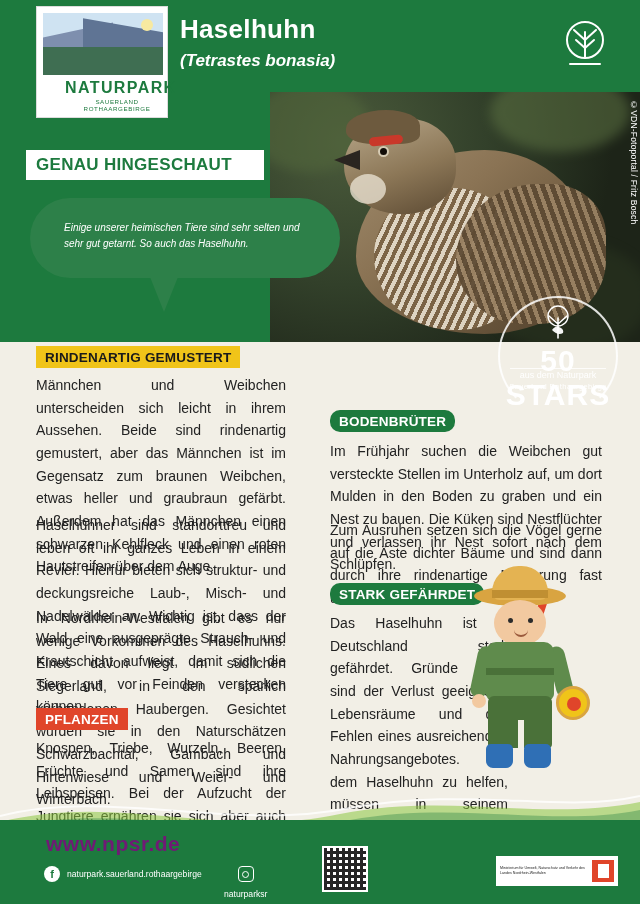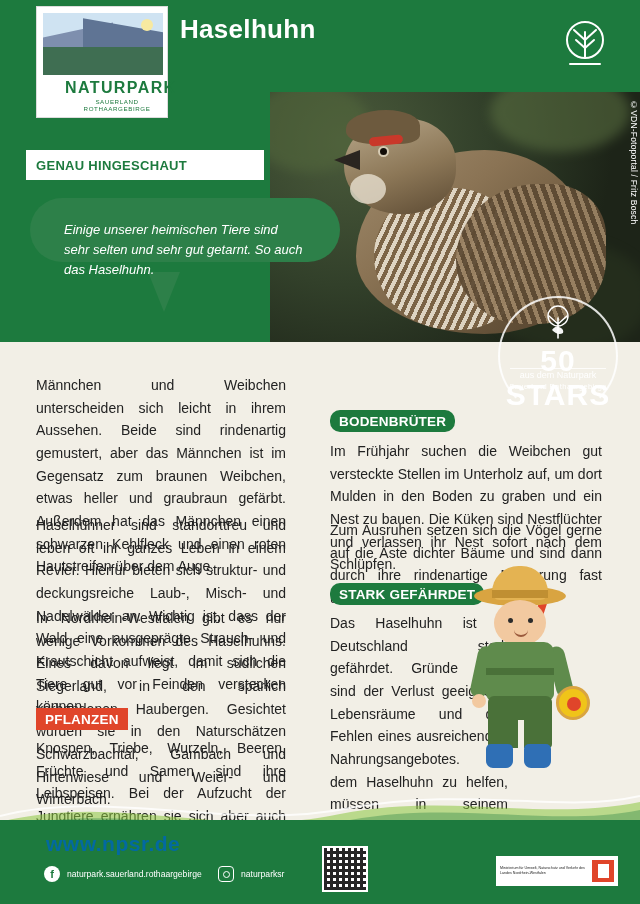--- a/index.html
+++ b/index.html
@@ -143,26 +143,26 @@
   .left-panel {
     position: absolute; left: 0; top: 92px; width: 270px; height: 250px;
     background: #1d7a3e;
   }
   .ghs-banner {
     position: absolute; left: 26px; top: 150px; width: 238px; height: 30px;
     background: #ffffff;
     display: flex; align-items: center; padding-left: 10px;
   }
   .ghs-banner span {
-    color: #1d7a3e; font-size: 13px; font-weight: bold; letter-spacing: .3px;
+    color: #1d7a3e; font-size: 17px; font-weight: bold; letter-spacing: .3px;
   }
   .speech {
-    position: absolute; left: 30px; top: 198px; width: 310px; height: 64px;
+    position: absolute; left: 30px; top: 198px; width: 310px; height: 80px;
     background: #2d8049; border-radius: 40px;
-    color: #ffffff; font-size: 13px; font-style: italic; line-height: 1.55;
+    color: #ffffff; font-size: 10px; font-style: italic; line-height: 1.55;
     padding: 22px 34px;
   }
   .speech-tail {
     position: absolute; left: 148px; top: 272px; width: 0; height: 0;
     border-left: 16px solid transparent;
     border-right: 16px solid transparent;
     border-top: 40px solid #2d8049;
   }
 
   
@@ -291,28 +291,28 @@
   .wave-band {
     position: absolute; left: 0; top: 782px; width: 640px; height: 54px;
     overflow: hidden;
   }
   .footer {
     position: absolute; left: 0; top: 820px; width: 640px; height: 84px;
     background: #1d7a3e;
   }
   .site {
     position: absolute; left: 46px; top: 832px;
-    color: #0369a1; font-size: 21px; font-weight: bold; letter-spacing: .5px;
+    color: #701a75; font-size: 21px; font-weight: bold; letter-spacing: .5px;
   }
   .social {
     position: absolute; top: 866px; display: flex; align-items: center; gap: 7px;
     color: #ffffff; font-size: 8.6px;
   }
   .social.fb { left: 44px; }
-  .social.ig { left: 218px; }
+  .social.ig { left: 224px; flex-direction: column; }
   .circ-icon {
     width: 16px; height: 16px; border-radius: 50%;
     background: #ffffff; color: #1d7a3e;
     font-size: 11px; font-weight: bold;
     display: flex; align-items: center; justify-content: center;
   }
   .sq-icon {
     width: 16px; height: 16px; border-radius: 4px;
     border: 1.6px solid #ffffff;
     display: flex; align-items: center; justify-content: center;
@@ -349,20 +349,21 @@
 </style>
 </head>
 <body>
 
 <div class="page">
 
   <div class="header"></div>
 
   <div class="header-title">
     <div class="main">Haselhuhn</div>
+    <div class="sub">(Tetrastes bonasia)</div>
   </div>
 
   <div class="tree-icon">
     <svg viewBox="0 0 58 56" width="58" height="56" aria-hidden="true">
       <circle cx="29" cy="22" r="18" fill="none" stroke="#ffffff" stroke-width="2"></circle>
       <path d="M29 40 V14 M29 22 L18 12 M29 22 L40 12 M29 30 L20 22 M29 30 L38 22" fill="none" stroke="#ffffff" stroke-width="2" stroke-linecap="round"></path>
       <path d="M14 46 h30" stroke="#ffffff" stroke-width="2" stroke-linecap="round"></path>
     </svg>
   </div>
 
@@ -412,20 +413,21 @@
         <circle cx="22" cy="12" r="10" fill="none" stroke="#ffffff" stroke-width="1.4"></circle>
         <path d="M16 26 q4 -6 9 -2 q3 2 2 5 q-5 3 -11 -3 z" fill="#ffffff" opacity="0.95"></path>
       </svg>
     </div>
     <div class="bigtxt">50 STARS</div>
     <div class="rule"></div>
     <div class="l1">aus dem Naturpark</div>
     <div class="l2">Sauerland Rothaargebirge</div>
   </div>
 
+  <div class="hd yellow" style="left:36px; top:346px;">RINDENARTIG GEMUSTERT</div>
   <div class="body-txt" style="left:36px; top:374px; width:250px;">Männchen und Weibchen unterscheiden sich leicht in ihrem Aussehen.  Beide sind rindenartig gemustert, aber das Männchen ist im Gegensatz zum braunen Weibchen, etwas heller und graubraun gefärbt. Außerdem hat das Männchen einen schwarzen Kehlfleck und einen roten Hautstreifen über dem Auge.</div>
 
   <div class="body-txt" style="left:36px; top:607px; width:250px;">In Nordrhein-Westfalen gibt es nur wenige Vorkommen des Haselhuhns. Eines davon liegt im südlichen Siegerland, in den spärlich vorhandenen Haubergen. Gesichtet wurden sie in den Naturschätzen Schwarzbachtal, Gambach und Hirtenwiese und Weier- und Winterbach.</div>
   <div class="body-txt" style="left:36px; top:514px; width:250px;">Haselhühner sind standorttreu und leben oft ihr ganzes Leben in einem Revier. Hierfür bieten sich struktur- und deckungsreiche Laub-, Misch- und Nadelwälder an. Wichtig ist, dass der Wald eine ausgeprägte Strauch- und Krautschicht aufweist, damit sich die Tiere gut vor Feinden verstecken können.</div>
 
   <div class="hd red" style="left:36px; top:708px;">PFLANZEN</div>
   <div class="body-txt" style="left:36px; top:737px; width:250px;">Knospen, Triebe, Wurzeln, Beeren, Früchte und Samen sind ihre Leibspeisen. Bei der Aufzucht der Jungtiere ernähren sie sich aber auch von Insekten und deren Larven.</div>
 
   <div class="hd green" style="left:330px; top:410px;">BODENBRÜTER</div>
   <div class="body-txt" style="left:330px; top:519px; width:272px;">Zum Ausruhen setzen sich die Vögel gerne auf die Äste dichter Bäume und sind dann durch ihre rindenartige Musterung fast unsichtbar.</div>

